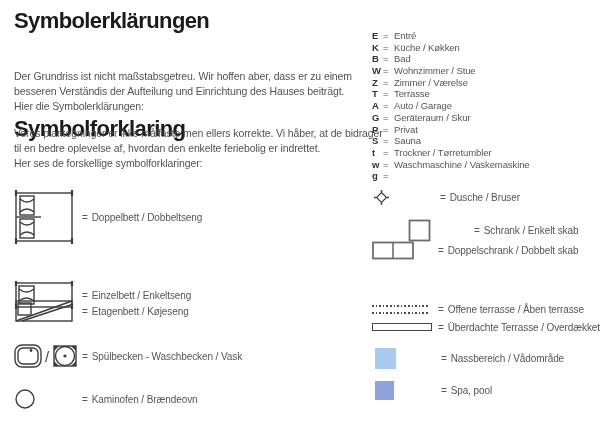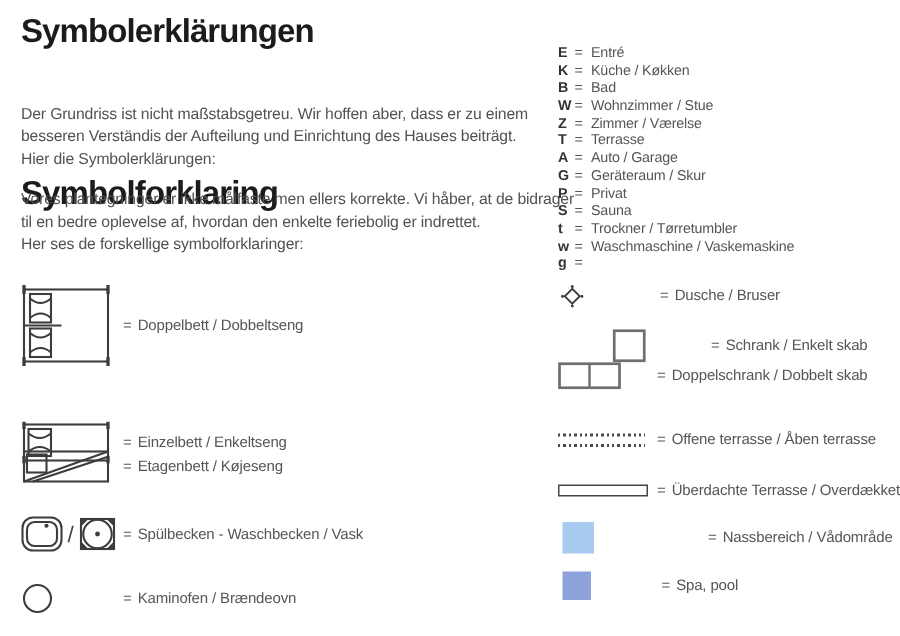--- a/index.html
+++ b/index.html
@@ -256,39 +256,39 @@
       <svg width="43" height="19" viewBox="0 0 43 19">
         <rect x="1" y="1.5" width="40" height="16" stroke="#6e6e6e" stroke-width="1.8" fill="none"></rect>
         <line x1="21" y1="1.5" x2="21" y2="17.5" stroke="#6e6e6e" stroke-width="1.6"></line>
       </svg>
     </span>
     <span class="rlabel">
       <span class="eq">=</span><span>Doppelschrank / Dobbelt skab</span>
     </span>
   </div>
 
-  <div class="rrow" style="top:288px;height:10px;">
+  <div class="rrow" style="top:304px;height:10px;">
     <span class="iconcell">
       <span class="dots"></span>
     </span>
     <span class="rlabel">
       <span class="eq">=</span><span>Offene terrasse / Åben terrasse</span>
     </span>
   </div>
 
   <div class="rrow" style="top:322px;height:10px;">
     <span class="iconcell">
       <span class="bar"></span>
     </span>
     <span class="rlabel">
       <span class="eq">=</span><span>Überdachte Terrasse / Overdækket terrasse</span>
     </span>
   </div>
 
-  <div class="rrow" style="top:348px;height:21px;gap:31px;">
+  <div class="rrow" style="top:348px;height:21px;">
     <span class="iconcell" style="padding-left:3px;">
       <span class="swatch" style="background:#a9cbf2;width:21px;height:21px;"></span>
     </span>
     <span class="rlabel">
       <span class="eq">=</span><span>Nassbereich / Vådområde</span>
     </span>
   </div>
 
   <div class="rrow" style="top:381px;height:19px;">
     <span class="iconcell" style="padding-left:3px;">

